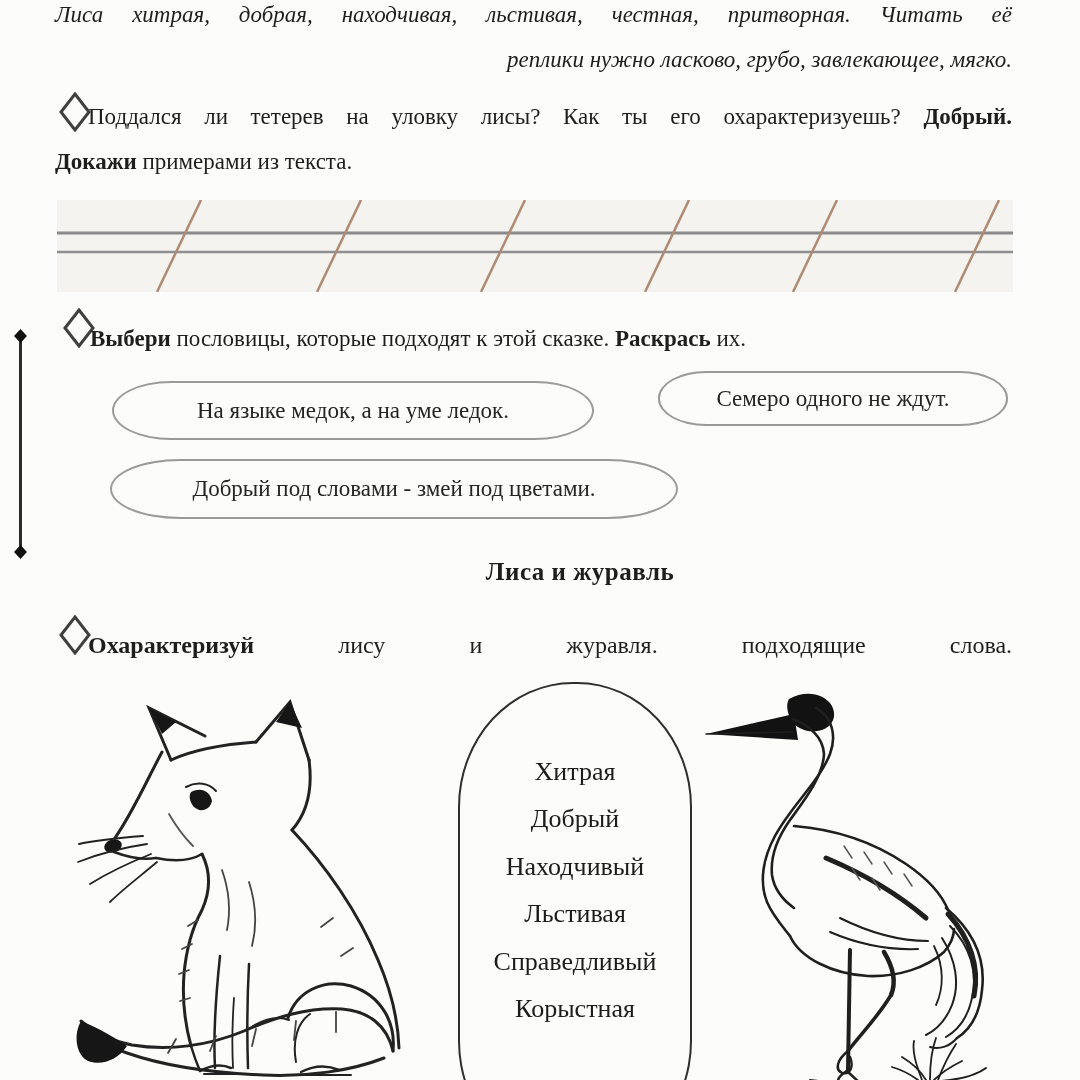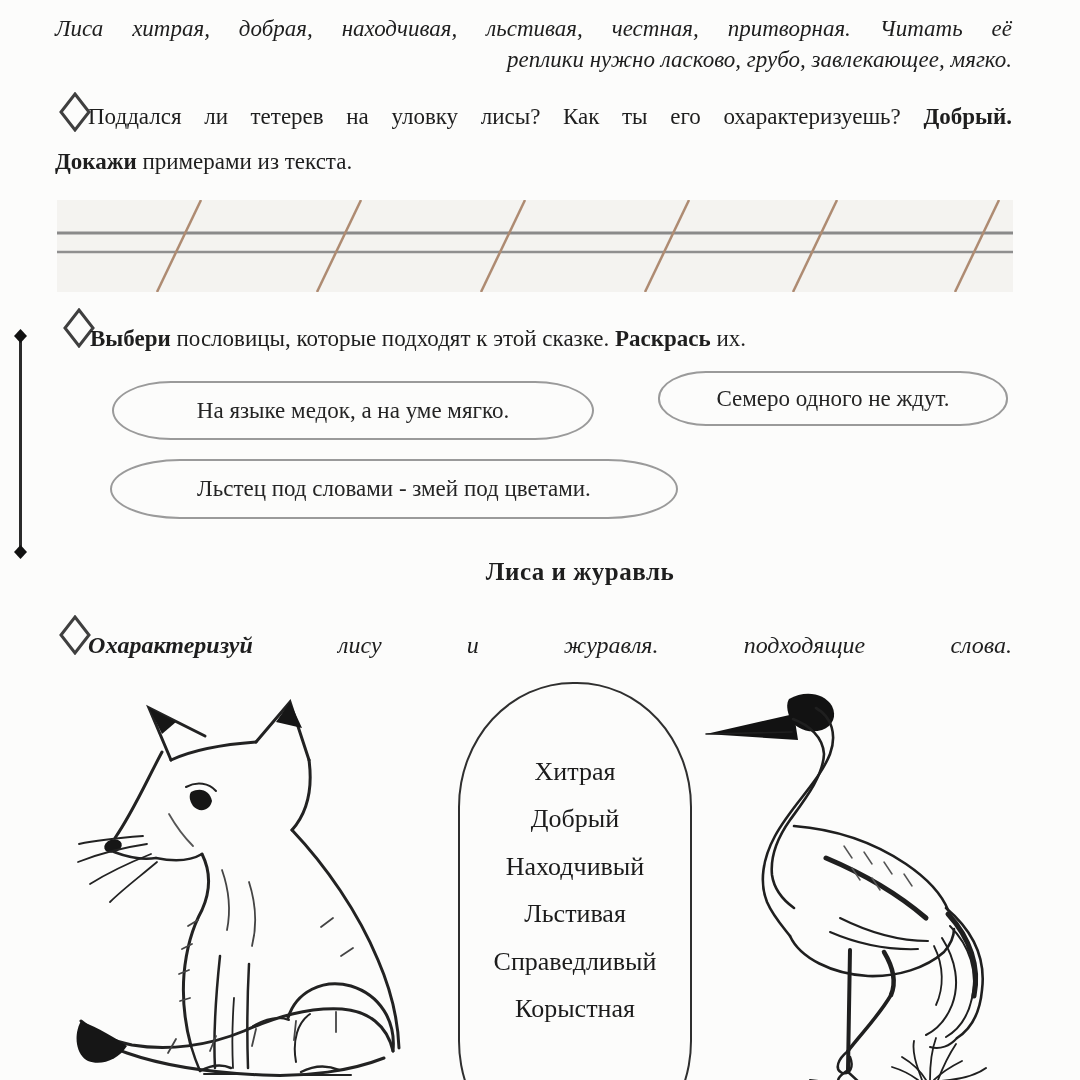--- a/index.html
+++ b/index.html
@@ -28,21 +28,21 @@
     height:47.4px;line-height:47.4px;text-align:center;font-size:26px;color:#1c1c1c;
   }
   .vline{background:#2b2b2b;width:2.5px;}
   svg{display:block;}
 </style>
 </head>
 <body>
 
 <div class="page">
 
-  <div class="abs body-text italic just" style="left:55px;top:15px;width:957px;">Лиса хитрая, добрая, находчивая, льстивая, честная, притворная. Читать её</div>
+  <div class="abs body-text italic just" style="left:55px;top:1px;width:957px;">Лиса хитрая, добрая, находчивая, льстивая, честная, притворная. Читать её</div>
   <div class="abs body-text italic" style="left:55px;top:46px;width:957px;text-align:right;">реплики нужно ласково, грубо, завлекающее, мягко.</div>
 
   <span class="abs bullet" style="left:58px;top:92px;">
     <svg width="34" height="40" viewBox="0 0 34 40">
         <polygon points="17,2 31,20 17,38 3,20" fill="none" stroke="#3f3f3f" stroke-width="3"></polygon>
       </svg>
   </span>
   <div class="abs body-text just" style="left:88px;top:103px;width:924px;">
     <span>Поддался ли тетерев на уловку лисы? Как ты его охарактеризуешь?</span>
     <span class="bold">Добрый.</span>
@@ -82,32 +82,32 @@
         <polygon points="17,2 31,20 17,38 3,20" fill="none" stroke="#3f3f3f" stroke-width="3"></polygon>
       </svg>
   </span>
   <div class="abs body-text" style="left:90px;top:325px;width:922px;">
     <span class="bold">Выбери</span>
     <span>пословицы, которые подходят к этой сказке.</span>
     <span class="bold">Раскрась</span>
     <span>их.</span>
   </div>
 
-  <div class="abs oval" style="left:112px;top:381px;width:478px;height:55px;border-radius:60px/30px;">На языке медок, а на уме мягко.</div>
+  <div class="abs oval" style="left:112px;top:381px;width:478px;height:55px;border-radius:60px/30px;">На языке медок, а на уме ледок.</div>
   <div class="abs oval" style="left:658px;top:371px;width:346px;height:51px;border-radius:48px/27px;">Семеро одного не ждут.</div>
-  <div class="abs oval" style="left:110px;top:459px;width:564px;height:56px;border-radius:70px/30px;">Льстец под словами - змей под цветами.</div>
+  <div class="abs oval" style="left:110px;top:459px;width:564px;height:56px;border-radius:70px/30px;">Добрый под словами - змей под цветами.</div>
 
   <div class="abs title" style="left:0;top:558px;width:1080px;">Лиса и журавль</div>
 
   <span class="abs bullet" style="left:58px;top:615px;">
     <svg width="34" height="40" viewBox="0 0 34 40">
         <polygon points="17,2 31,20 17,38 3,20" fill="none" stroke="#3f3f3f" stroke-width="3"></polygon>
       </svg>
   </span>
-  <div class="abs body-text just" style="left:88px;top:632px;width:924px;font-size:24px;font-style:italic;">
+  <div class="abs body-text just" style="left:88px;top:632px;width:924px;font-size:24px;">
     <span class="bold">Охарактеризуй</span>
     <span>лису</span>
     <span>и</span>
     <span>журавля.</span>
     <span>подходящие</span>
     <span>слова.</span>
   </div>
 
   <div class="abs" style="left:50px;top:694px;">
     <svg width="388" height="388" viewBox="0 0 388 388" fill="none" stroke="#222" stroke-width="3" stroke-linecap="round">

